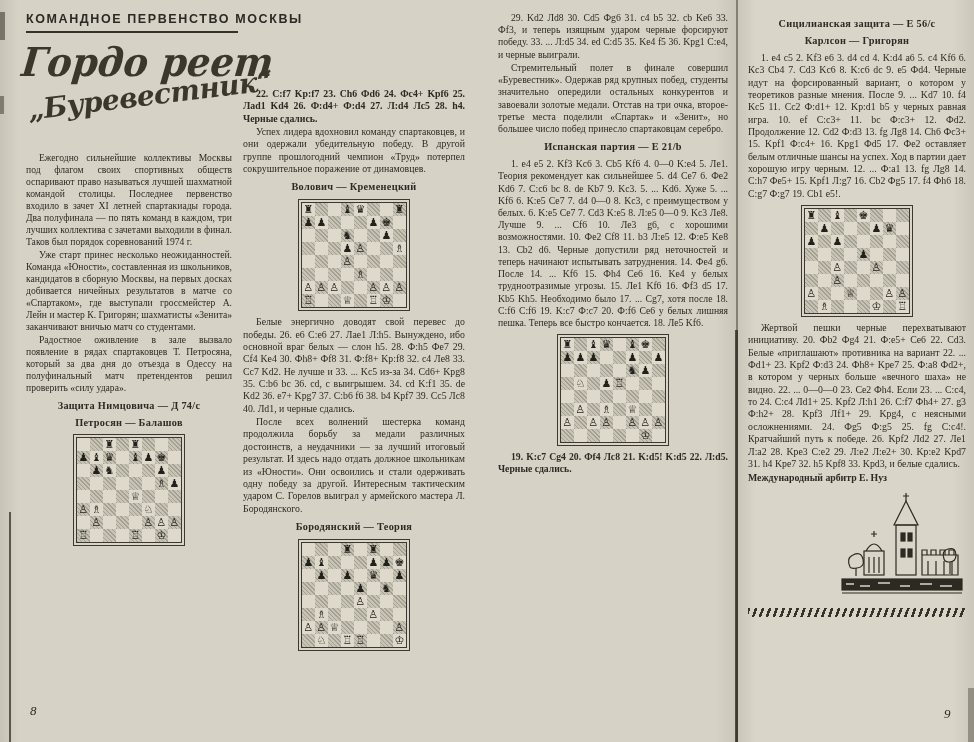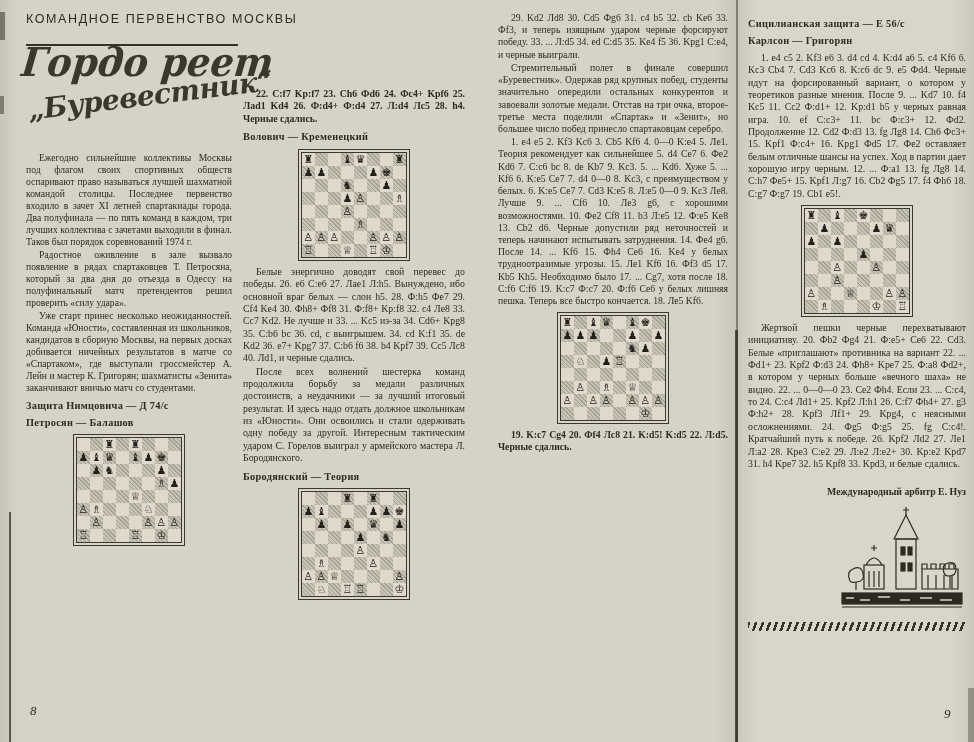--- a/index.html
+++ b/index.html
@@ -9,26 +9,26 @@
     font-family:"Liberation Serif",serif;color:#2c2a24;
   }
   .col{position:absolute;text-align:justify;font-size:9.8px;line-height:1.26;hyphens:auto;}
   #col1{left:26px;top:152px;width:206px;height:578px;font-size:9.6px;line-height:1.25;}
   #col2{left:243px;top:50px;width:222px;height:700px;overflow:hidden;margin-top:38px;}
   #col3{left:498px;top:12px;width:230px;height:722px;overflow:hidden;font-size:9.7px;}
   #col4{left:748px;top:12px;width:218px;height:722px;overflow:hidden;}
   .para{text-indent:13px;margin:0 0 1px 0;}
   .para.noindent{text-indent:0;}
   .moves{font-weight:bold;}
-  .ghead{font-weight:bold;margin:6px 0 4px;font-size:10.3px;letter-spacing:.3px;text-indent:0;}
+  .ghead{text-align:center;font-weight:bold;margin:6px 0 4px;font-size:10.3px;letter-spacing:.3px;text-indent:0;}
   .ghead2{margin-top:0;}
   .kicker{
     position:absolute;left:26px;top:12px;width:212px;
-    font-family:"Liberation Sans",sans-serif;font-weight:normal;font-size:12.5px;
-    letter-spacing:1.6px;border-bottom:2px solid #35322a;padding-bottom:18px;white-space:nowrap;
+    font-family:"Liberation Sans",sans-serif;font-weight:bold;font-size:12.5px;
+    letter-spacing:1.6px;border-bottom:2px solid #35322a;padding-bottom:5px;white-space:nowrap;
   }
   .masthead{position:absolute;left:22px;top:40px;width:214px;color:#3b372d;}
   .masthead .m1{
     font-family:"DejaVu Serif",serif;font-weight:bold;font-style:italic;
     font-size:37px;letter-spacing:0px;transform:skewX(-6deg) scaleY(1.08);transform-origin:left;
     white-space:nowrap;
   }
   .masthead .m2{
     font-family:"DejaVu Serif",serif;font-weight:bold;font-style:italic;
     font-size:28px;transform:rotate(-7deg);transform-origin:left top;margin:10px 0 0 4px;
@@ -36,21 +36,21 @@
   }
   .boardwrap{border:1.5px solid #3c382f;padding:2px;width:max-content;margin:5px auto;background:#d9d5c8;}
   .board{display:grid;grid-template-columns:repeat(8,13px);grid-auto-rows:13px;border:1px solid #3c382f;}
   .sq{width:13px;height:13px;display:flex;align-items:center;justify-content:center;
       font-family:"DejaVu Sans",sans-serif;font-size:11px;line-height:1;color:#23211c;}
   .sq.light{background:#ded9cb;}
   .sq.dark{background:repeating-linear-gradient(45deg,#a5a192 0 1px,#c8c4b5 1px 3px);}
   .pagenum{position:absolute;font-style:italic;font-size:13px;}
   #pn8{left:30px;top:703px;}
   #pn9{left:944px;top:706px;}
-  .signature{text-align:right;font-weight:bold;text-indent:0;margin-top:16px;}
+  .signature{text-align:left;font-weight:bold;text-indent:0;margin-top:2px;}
   .illo{text-align:right;margin-top:4px;}
   .rope{height:9px;margin:8px 0 0 0;
     background:repeating-linear-gradient(110deg,#37332a 0 2.5px,rgba(0,0,0,0) 2.5px 6.5px);}
   .spine{position:absolute;left:736px;top:0;width:1.5px;height:742px;background:rgba(62,57,46,.5);}
   .spine2{position:absolute;left:735px;top:330px;width:2.5px;height:412px;background:rgba(40,36,28,.75);}
   .edgeL{position:absolute;left:9px;top:512px;width:2px;height:230px;background:rgba(40,36,28,.7);}
   .smudge1{position:absolute;left:0;top:12px;width:5px;height:28px;background:rgba(40,36,28,.5);}
   .smudge2{position:absolute;left:0;top:96px;width:4px;height:18px;background:rgba(40,36,28,.45);}
   .smudgeR{position:absolute;left:968px;top:688px;width:6px;height:54px;background:rgba(40,36,28,.35);}
 </style>
@@ -61,22 +61,22 @@
 
   <div class="kicker">КОМАНДНОЕ ПЕРВЕНСТВО МОСКВЫ</div>
 
   <div class="masthead">
     <div class="m1">Гордо реет</div>
     <div class="m2">„Буревестник“</div>
   </div>
 
   <div class="col" id="col1">
     <p class="para">Ежегодно сильнейшие коллективы Москвы под флагом своих спортивных обществ оспаривают право называться лучшей шахматной командой столицы. Последнее первенство входило в зачет XI летней спартакиады города. Два полуфинала — по пять команд в каждом, три лучших коллектива с зачетами выходили в финал. Таков был порядок соревнований 1974 г.</p>
+    <p class="para">Уже старт принес несколько неожиданностей. Команда «Юности», составленная из школьников, кандидатов в сборную Москвы, на первых досках добивается ничейных результатов в матче со «Спартаком», где выступали гроссмейстер А. Лейн и мастер К. Григорян; шахматисты «Зенита» заканчивают вничью матч со студентами.</p>
     <p class="para">Радостное оживление в зале вызвало появление в рядах спартаковцев Т. Петросяна, который за два дня до отъезда в Одессу на полуфинальный матч претендентов решил проверить «силу удара».</p>
-    <p class="para">Уже старт принес несколько неожиданностей. Команда «Юности», составленная из школьников, кандидатов в сборную Москвы, на первых досках добивается ничейных результатов в матче со «Спартаком», где выступали гроссмейстер А. Лейн и мастер К. Григорян; шахматисты «Зенита» заканчивают вничью матч со студентами.</p>
     <p class="para ghead">Защита Нимцовича — Д 74/c</p>
     <p class="para ghead ghead2">Петросян — Балашов</p>
     <div class="boardwrap">
       <div class="board">
           <span class="sq light"></span>
           <span class="sq dark"></span>
           <span class="sq light">♜</span>
           <span class="sq dark"></span>
           <span class="sq light">♜</span>
           <span class="sq dark"></span>
@@ -137,20 +137,21 @@
           <span class="sq dark">♖</span>
           <span class="sq light"></span>
           <span class="sq dark">♔</span>
           <span class="sq light"></span>
         </div>
     </div>
   </div>
 
   <div class="col" id="col2">
     <p class="para moves">22. C:f7 Kp:f7 23. Ch6 Фd6 24. Фc4+ Kpf6 25. Лad1 Kd4 26. Ф:d4+ Ф:d4 27. Л:d4 Лc5 28. h4. Черные сдались.</p>
+    <p class="para">Успех лидера вдохновил команду спартаковцев, и они одержали убедительную победу. В другой группе прошлогодний чемпион «Труд» потерпел сокрушительное поражение от динамовцев.</p>
     <p class="para ghead">Волович — Кременецкий</p>
     <div class="boardwrap">
       <div class="board">
           <span class="sq light">♜</span>
           <span class="sq dark"></span>
           <span class="sq light"></span>
           <span class="sq dark">♝</span>
           <span class="sq light">♛</span>
           <span class="sq dark"></span>
           <span class="sq light"></span>
@@ -282,20 +283,21 @@
           <span class="sq light"></span>
           <span class="sq dark"></span>
           <span class="sq light">♔</span>
         </div>
     </div>
   </div>
 
   <div class="col" id="col3">
     <p class="para">29. Kd2 Лd8 30. Cd5 Фg6 31. c4 b5 32. cb Ke6 33. Фf3, и теперь изящным ударом черные форсируют победу. 33. ... Л:d5 34. ed C:d5 35. Ke4 f5 36. Kpg1 C:e4, и черные выиграли.</p>
     <p class="para">Стремительный полет в финале совершил «Буревестник». Одержав ряд крупных побед, студенты значительно опередили остальных конкурентов и завоевали золотые медали. Отстав на три очка, второе-третье места поделили «Спартак» и «Зенит», но большее число побед принесло спартаковцам серебро.</p>
+    <p class="para ghead">Испанская партия — E 21/b</p>
     <p class="para">1. e4 e5 2. Kf3 Kc6 3. Cb5 Kf6 4. 0—0 K:e4 5. Лe1. Теория рекомендует как сильнейшее 5. d4 Ce7 6. Фe2 Kd6 7. C:c6 bc 8. de Kb7 9. Kc3. 5. ... Kd6. Хуже 5. ... Kf6 6. K:e5 Ce7 7. d4 0—0 8. Kc3, с преимуществом у белых. 6. K:e5 Ce7 7. Cd3 K:e5 8. Л:e5 0—0 9. Kc3 Лe8. Лучше 9. ... Cf6 10. Лe3 g6, с хорошими возможностями. 10. Фe2 Cf8 11. b3 Л:e5 12. Ф:e5 Ke8 13. Cb2 d6. Черные допустили ряд неточностей и теперь начинают испытывать затруднения. 14. Фe4 g6. После 14. ... Kf6 15. Фh4 Ce6 16. Ke4 у белых трудноотразимые угрозы. 15. Лe1 Kf6 16. Фf3 d5 17. Kb5 Kh5. Необходимо было 17. ... Cg7, хотя после 18. C:f6 C:f6 19. K:c7 Ф:c7 20. Ф:f6 Ce6 у белых лишняя пешка. Теперь все быстро кончается. 18. Лe5 Kf6.</p>
     <div class="boardwrap">
       <div class="board">
           <span class="sq light">♜</span>
           <span class="sq dark"></span>
           <span class="sq light">♝</span>
           <span class="sq dark">♛</span>
           <span class="sq light"></span>
           <span class="sq dark">♝</span>
           <span class="sq light">♚</span>

